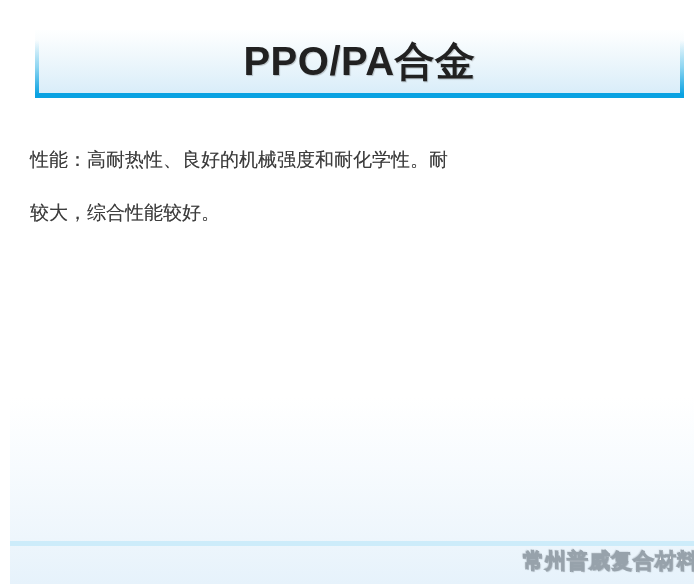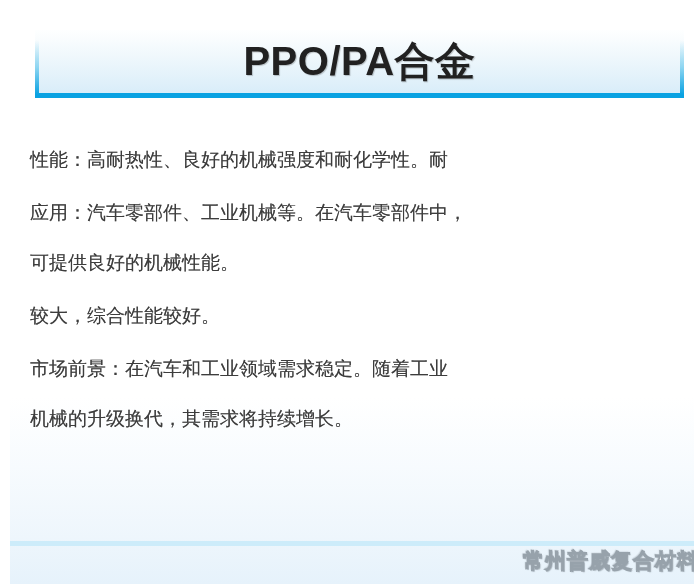--- a/index.html
+++ b/index.html
@@ -107,28 +107,20 @@
     <div class="side-border left"></div>
     <div class="side-border right"></div>
     <h1 class="title">PPO/PA合金</h1>
   </div>
 
   <div class="content">
     <p class="para">
       <span class="line">性能：高耐热性、良好的机械强度和耐化学性。耐</span>
     </p>
     <p class="para">
-      <span class="line">应用：汽车零部件、工业机械等。在汽车零部件中，</span>
-      <span class="line">可提供良好的机械性能。</span>
-    </p>
-    <p class="para">
       <span class="line">较大，综合性能较好。</span>
-    </p>
-    <p class="para">
-      <span class="line">市场前景：在汽车和工业领域需求稳定。随着工业</span>
-      <span class="line">机械的升级换代，其需求将持续增长。</span>
     </p>
   </div>
 
   <div class="footer-divider"></div>
   <div class="watermark">常州普威复合材料</div>
 
 </div>
 
 </body></html>

